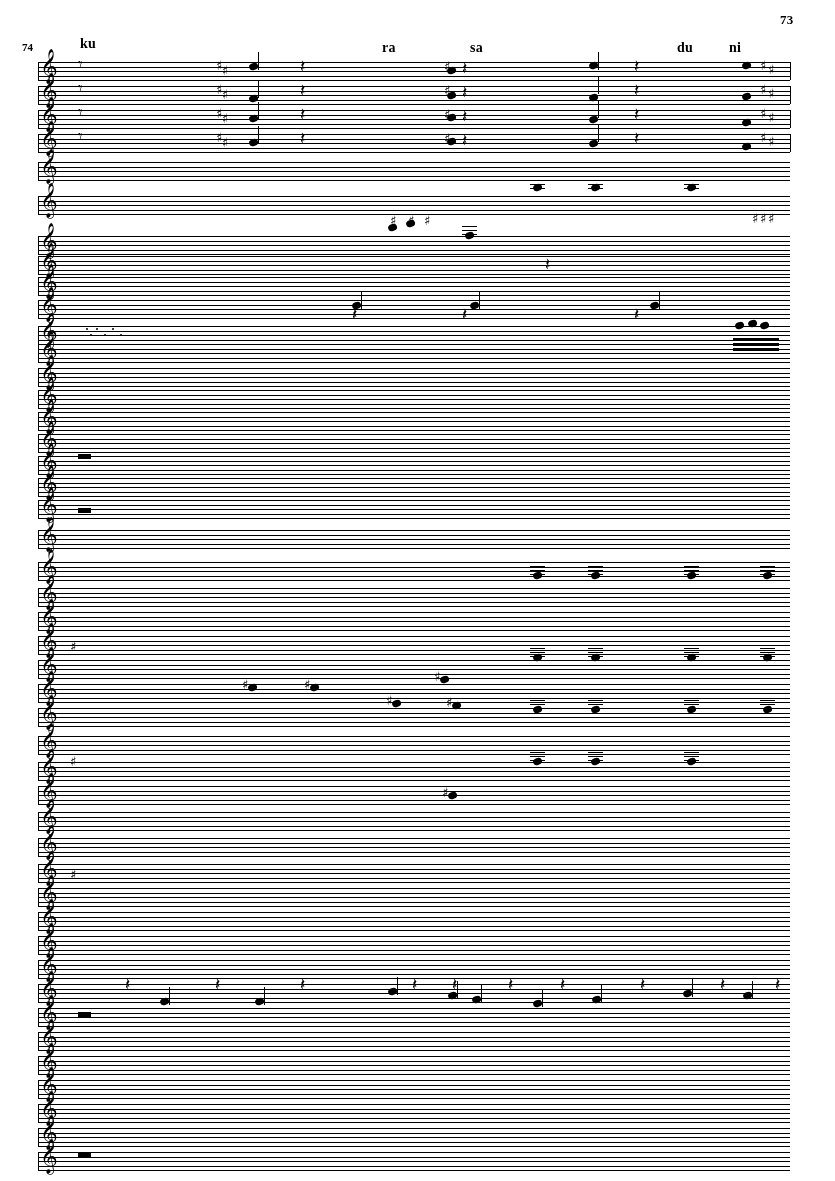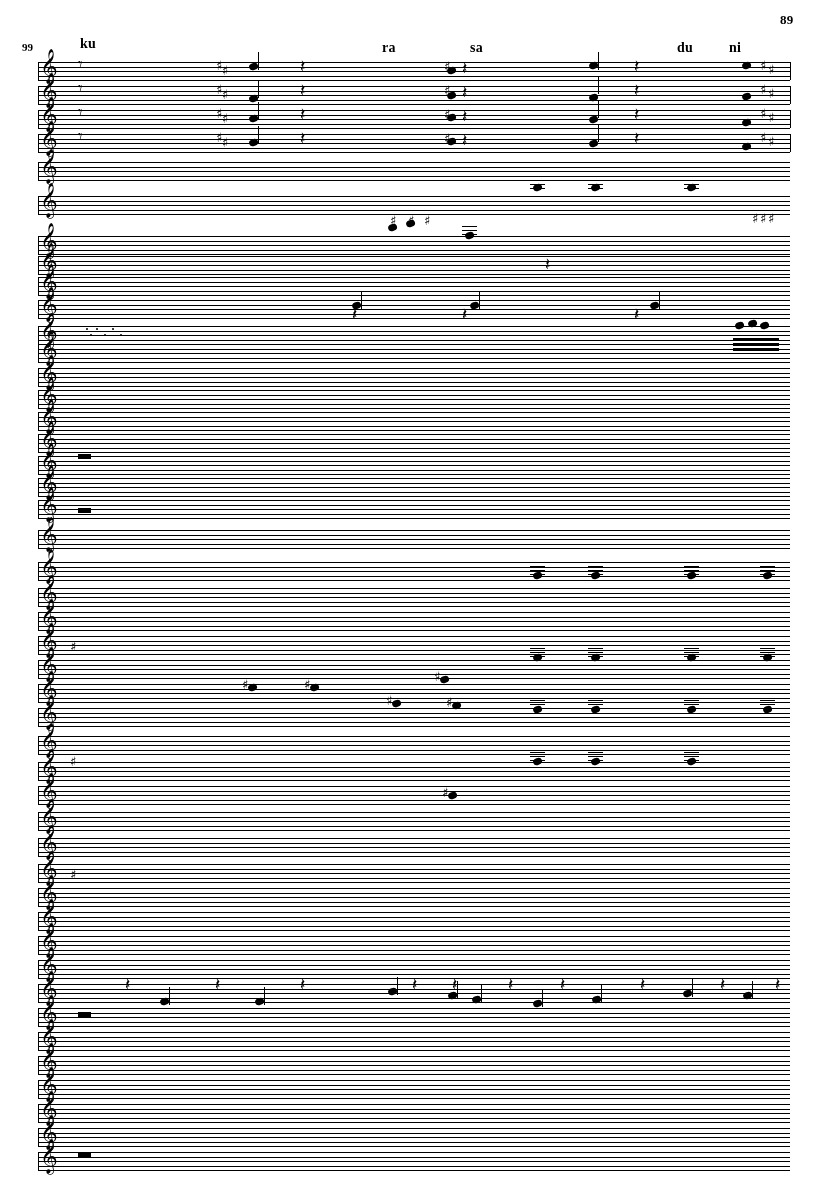--- a/index.html
+++ b/index.html
@@ -121,23 +121,23 @@
     height: 2.4px;
     border-radius: 50%;
     background: #000;
   }
 </style>
 </head>
 <body>
 
 <div id="page">
 
-  <div class="page-number" style="left:780px; top:12px;">89</div>
+  <div class="page-number" style="left:780px; top:12px;">73</div>
 
-  <div class="measure-number" style="left:22px; top:41px;">99</div>
+  <div class="measure-number" style="left:22px; top:41px;">74</div>
 
   <div class="lyric" style="left:80px; top:36px;">ku</div>
   <div class="lyric" style="left:382px; top:40px;">ra</div>
   <div class="lyric" style="left:470px; top:40px;">sa</div>
   <div class="lyric" style="left:677px; top:40px;">du</div>
   <div class="lyric" style="left:729px; top:40px;">ni</div>
 
   <div id="staff-layer">
       <div class="staff" style="top: 62px; left: 38px; width: 752px;">
         <div class="staff-line" style="top: 0px;"></div>

